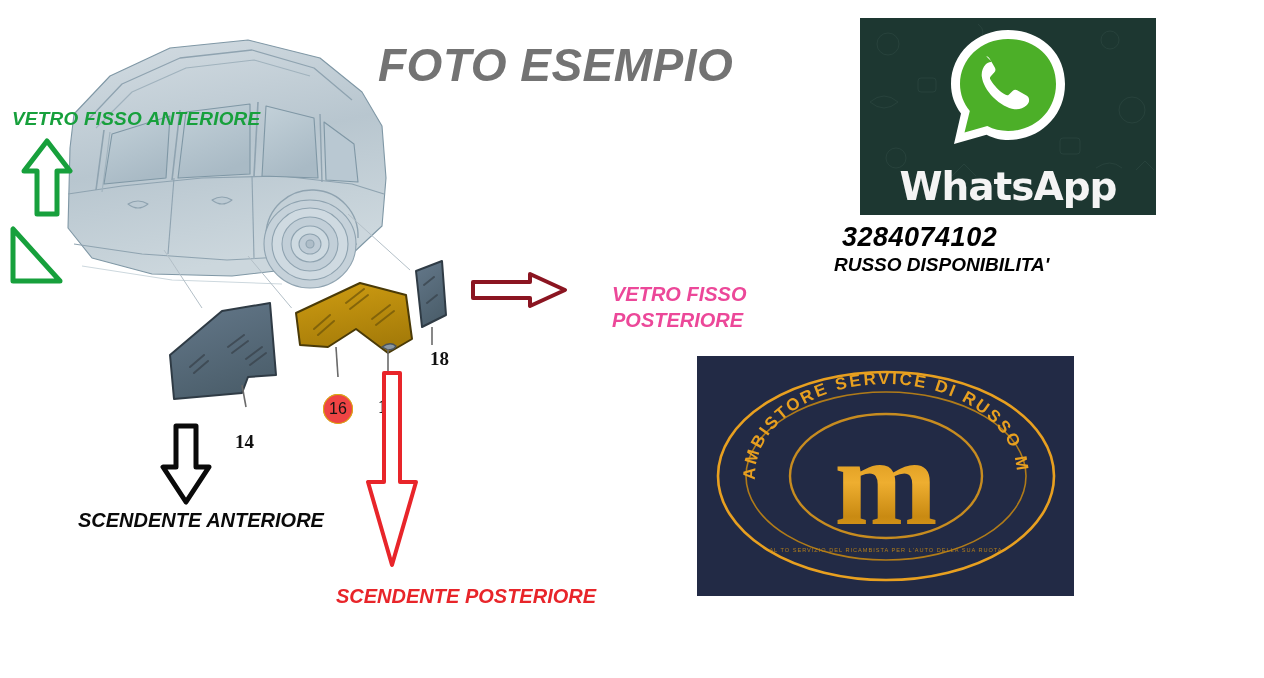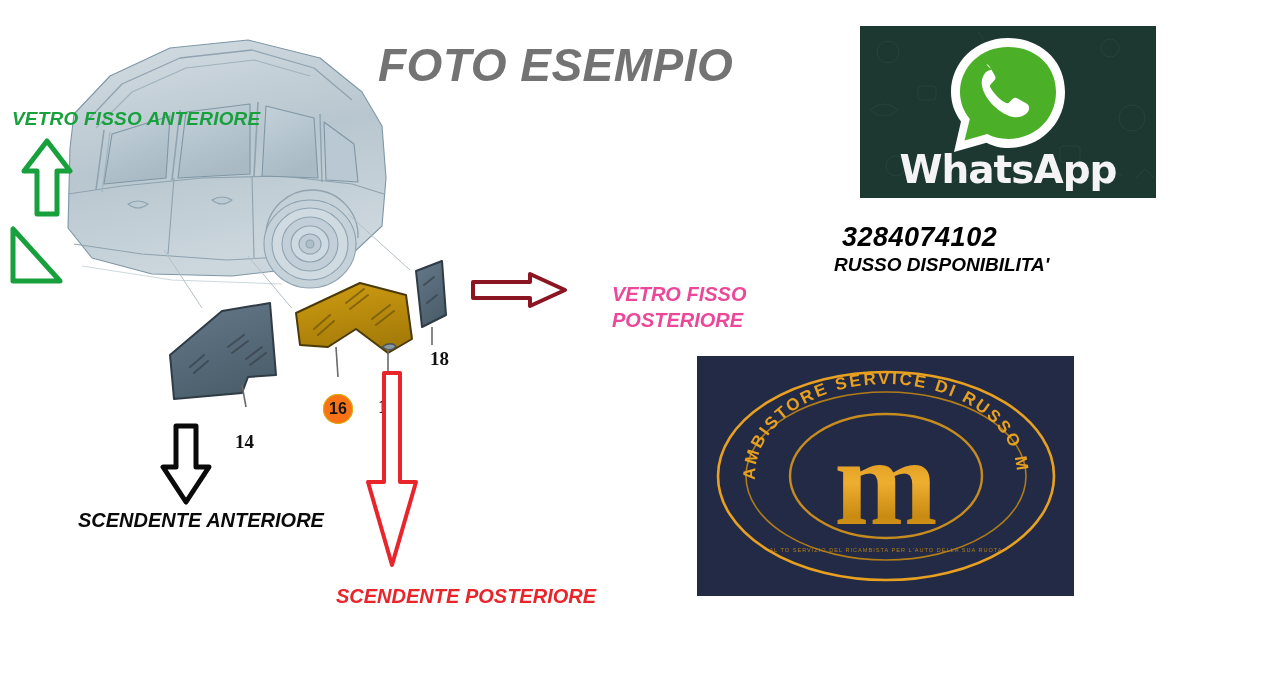--- a/index.html
+++ b/index.html
@@ -27,21 +27,21 @@
 
   
   .partnum{
     font-size:19px;font-weight:bold;color:#111;font-family:"Liberation Serif","DejaVu Serif",serif;
   }
   #num14{left:235px;top:431px;}
   #num17{left:378px;top:396px;}
   #num18{left:430px;top:348px;}
   #num16{
     left:323px;top:394px;width:30px;height:30px;border-radius:50%;
-    background:#f97316;color:#141414;font-size:16px;font-weight:bold;
+    background:#ef4444;color:#141414;font-size:16px;font-weight:normal;
     display:flex;align-items:center;justify-content:center;
     font-family:"Liberation Sans",sans-serif;
     box-shadow:inset 0 0 0 1px #d6b50c;
   }
 
   
   .label{font-weight:bold;font-style:italic;white-space:pre-line;}
   #lbl-vfa{
     left:12px;top:108px;font-size:19px;color:#17a03c;letter-spacing:0.2px;
   }
@@ -58,21 +58,21 @@
   
   .arrow{position:absolute;}
   #arrow-green-up{left:20px;top:138px;}
   #arrow-green-tri{left:8px;top:224px;}
   #arrow-black-down{left:158px;top:423px;}
   #arrow-red-right{left:470px;top:271px;}
   #arrow-red-down{left:362px;top:370px;}
 
   
   #whatsapp-panel{
-    left:860px;top:26px;width:296px;height:172px;
+    left:860px;top:18px;width:296px;height:197px;
     background:#1d3731;overflow:hidden;
   }
   #wa-texture{
     position:absolute;left:0;top:0;right:0;bottom:0;opacity:.16;
   }
   #wa-logo-box{position:absolute;left:50%;top:6px;transform:translateX(-50%);}
   #wa-wordmark{
     position:absolute;left:0;right:0;bottom:6px;text-align:center;
     color:#f4f4f4;font-size:39px;font-weight:bold;letter-spacing:-1px;
     font-family:"DejaVu Sans",sans-serif;

